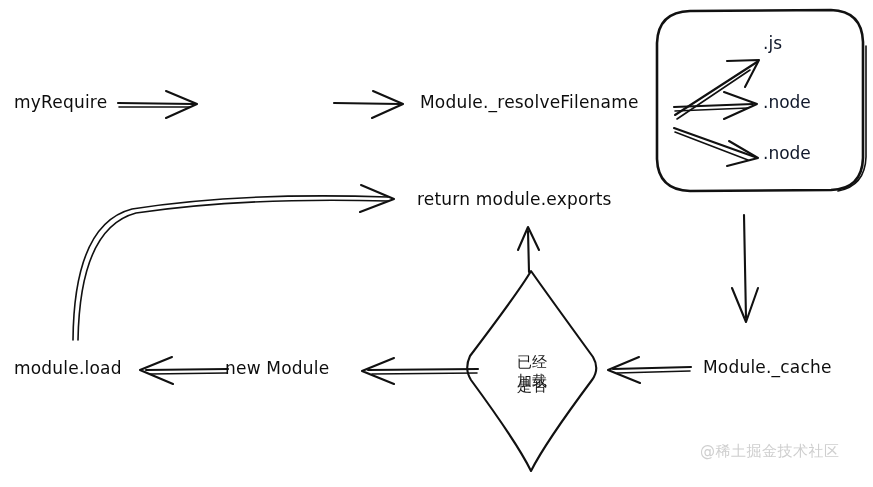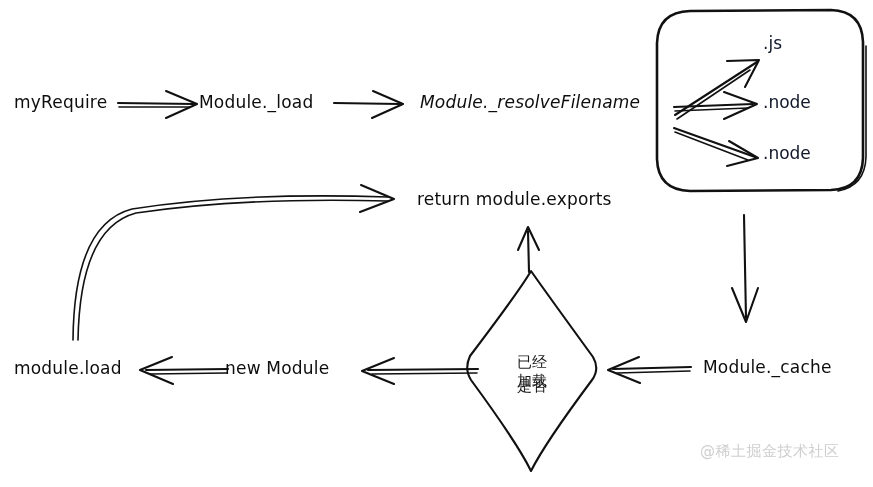--- a/index.html
+++ b/index.html
@@ -139,23 +139,22 @@
 
     <g>
       <path class="stroke stroke-thin" d="M 73 340 Q 74 224 132 209 Q 240 192 388 197"></path>
       <path class="stroke stroke-thin" d="M 78 340 Q 80 228 136 213 Q 243 197 388 201"></path>
       <path class="stroke stroke-med" d="M 361 185 L 394 199 L 360 212"></path>
     </g>
   </svg>
 
   <div class="node-label" style="left:14px; top:93px;">myRequire</div>
 
-  <div class="node-label" style="left:199px; top:93px;">Module._load</div>
 
-  <div class="node-label" style="left:420px; top:93px;font-style:italic;">Module._resolveFilename</div>
+  <div class="node-label" style="left:420px; top:93px;">Module._resolveFilename</div>
 
   <div class="ext-label" style="left:763px; top:33px;">.js</div>
 
   <div class="ext-label" style="left:763px; top:92px;">.node</div>
 
   <div class="ext-label" style="left:763px; top:143px;">.node</div>
 
   <div class="node-label" style="left:417px; top:190px;">return module.exports</div>
 
   <div class="node-label" style="left:703px; top:358px;">Module._cache</div>

